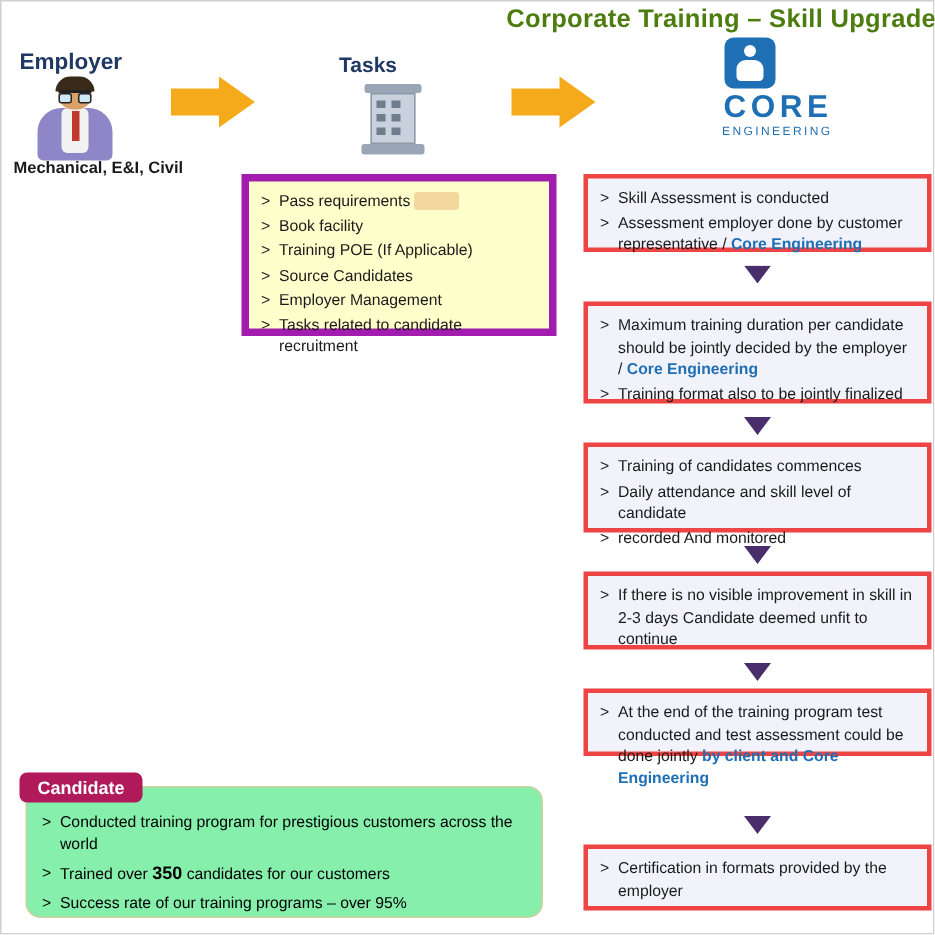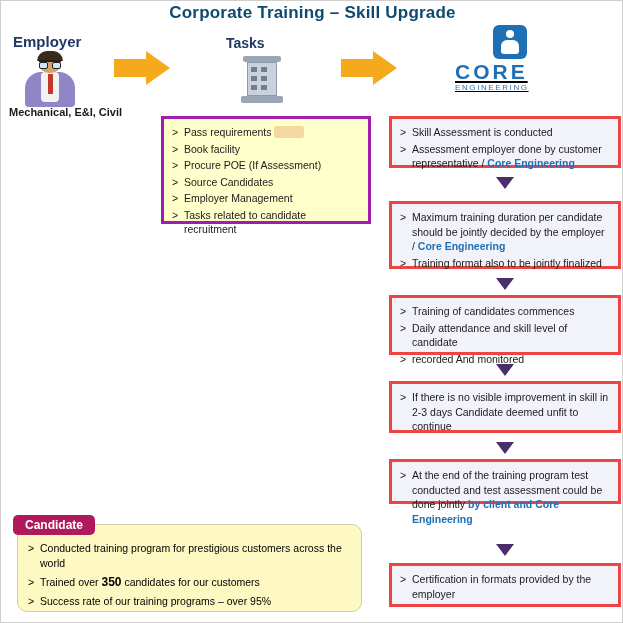--- a/index.html
+++ b/index.html
@@ -21,24 +21,24 @@
     border: 1px solid #cfcfcf;
     box-sizing: border-box;
     background: #fff;
   }
   
   .title {
     position: absolute;
     top: 2px;
     left: 0;
     width: 623px;
-    text-align: center;
+    text-align: right;
     font-size: 17px;
     font-weight: bold;
-    color: #0c4a6e;
+    color: #4d7c0f;
     letter-spacing: 0.2px;
   }
   
   .hdr-employer {
     position: absolute;
     left: 12px;
     top: 32px;
     font-size: 15px;
     font-weight: bold;
     color: #1f3864;
@@ -188,25 +188,24 @@
     height: 0;
     border-top: 17px solid transparent;
     border-bottom: 17px solid transparent;
     border-left: 24px solid #f5aa1c;
   }
   #arrow1 { left: 113px; top: 50px; }
   #arrow2 { left: 340px; top: 50px; }
   
   .core-logo {
     position: absolute;
-    left: 454px;
+    left: 444px;
     top: 24px;
     width: 110px;
-    text-align: left;
-    text-decoration: underline;
+    text-align: right;
   }
   .core-logo .badge {
     width: 34px;
     height: 34px;
     margin: 0 auto;
     background: #1f6fb5;
     border-radius: 6px;
     position: relative;
   }
   .core-logo .badge:before {
@@ -274,21 +273,21 @@
   }
   .box li:before {
     content: ">";
     position: absolute;
     left: 0;
     top: 0;
     color: #1a1a1a;
   }
   .yellow {
     background: #ffffcc;
-    border: 3px solid #a21caf;
+    border: 5px solid #a21caf;
   }
   .lavender {
     background: #f2f2fb;
     border: 3px solid #ef4444;
   }
   .highlight-blue {
     color: #1f6fb5;
     font-weight: bold;
   }
   .redact {
@@ -304,21 +303,21 @@
     background: #4a2d6b;
     clip-path: polygon(0 0, 100% 0, 50% 100%);
   }
   
   .hl-panel {
     position: absolute;
     left: 16px;
     top: 523px;
     width: 345px;
     height: 88px;
-    background: #fef9c3;
+    background: #86efac;
     border: 1px solid #cfcfa0;
     border-radius: 10px;
     box-sizing: border-box;
     padding: 16px 10px 22px 10px;
     font-size: 10.5px;
     line-height: 15px;
   }
   .hl-tab {
     position: absolute;
     left: 12px;
@@ -390,21 +389,21 @@
     <div class="b">Mechanical, E&amp;I, Civil</div>
   </div>
 
   <div class="box yellow" style="left:160px; top:115px; width:210px; height:108px;">
     <ul>
       <li>
         <span>Pass requirements</span>
         <span class="redact">&nbsp;&nbsp;&nbsp;&nbsp;&nbsp;&nbsp;&nbsp;&nbsp;&nbsp;&nbsp;</span>
       </li>
       <li>Book facility</li>
-      <li>Procure POE (If Assessment)</li>
+      <li>Training POE (If Applicable)</li>
       <li>Source Candidates</li>
       <li>Employer Management</li>
       <li>Tasks related to candidate recruitment</li>
     </ul>
   </div>
 
   <div class="box lavender" style="left:388px; top:115px; width:232px; height:52px;">
     <ul>
       <li>Skill Assessment is conducted</li>
       <li>

